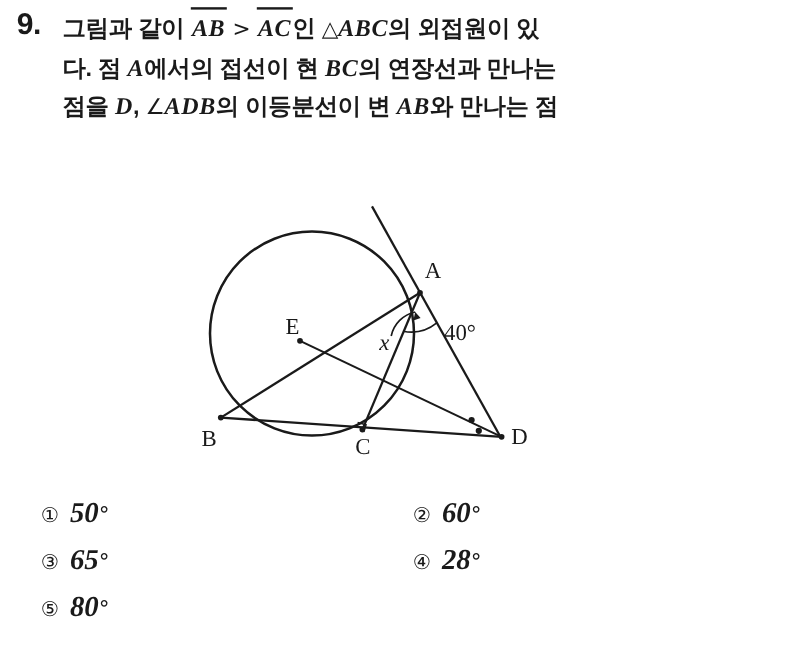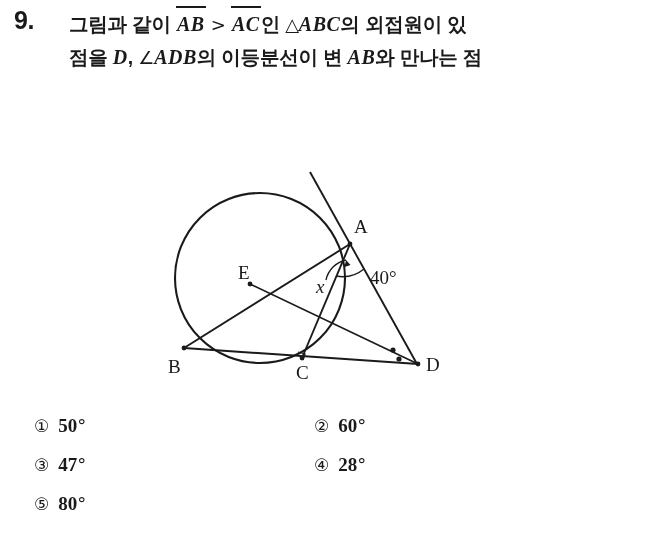--- a/index.html
+++ b/index.html
@@ -38,21 +38,20 @@
     width: 592px;
     font-family: "Liberation Sans", sans-serif;
     font-weight: bold;
     font-size: 19.5px;
     line-height: 32px;
     letter-spacing: -0.2px;
   }
   .stem .ln {
     display: block;
     white-space: nowrap;
-    margin-left: 17px;
   }
   .mi {
     font-family: "Liberation Serif", serif;
     font-style: italic;
     font-weight: bold;
     font-size: 20px;
     letter-spacing: 0.5px;
   }
   .mr {
     font-family: "Liberation Serif", serif;
@@ -115,41 +114,47 @@
     white-space: nowrap;
   }
   .choice .num {
     font-family: "DejaVu Sans", sans-serif;
     font-size: 17px;
     margin-right: 9px;
   }
   .choice .val {
     font-family: "Liberation Serif", serif;
     font-weight: bold;
-    font-size: 19px;
+    font-size: 24px;
+    font-style: italic;
   }
   .col1 { left: 0; }
-  .col2 { left: 280px; }
+  .col2 { left: 310px; }
 </style>
 </head>
 <body>
 
 <div class="page">
 
   <div class="qnumber">9.</div>
 
   <div class="stem">
     <span class="ln">
       <span>그림과 같이</span>
       <span class="mi ovl">AB</span>
       <span class="sym">&gt;</span>
       <span class="mi ovl">AC</span><span>인</span>
       <span class="sym">△</span><span class="mi">ABC</span><span>의 외접원이 있</span>
     </span>
     <span class="ln">
+      <span>다. 점</span>
+      <span class="mi">A</span><span>에서의 접선이 현</span>
+      <span class="mi">BC</span><span>의 연장선과 만나는</span>
+    </span>
+    <span class="ln">
       <span>점을</span>
       <span class="mi">D</span><span>,</span>
       <span class="sym">∠</span><span class="mi">ADB</span><span>의 이등분선이 변</span>
       <span class="mi">AB</span><span>와 만나는 점</span>
     </span>
   </div>
 
   <div class="figure">
     <svg width="360" height="230" viewBox="0 0 360 230">
 
@@ -195,21 +200,21 @@
     <div class="crow">
       <div class="choice col1">
         <span class="num">①</span><span class="val">50</span><span class="sym">°</span>
       </div>
       <div class="choice col2">
         <span class="num">②</span><span class="val">60</span><span class="sym">°</span>
       </div>
     </div>
     <div class="crow">
       <div class="choice col1">
-        <span class="num">③</span><span class="val">47</span><span class="sym">°</span>
+        <span class="num">③</span><span class="val">65</span><span class="sym">°</span>
       </div>
       <div class="choice col2">
         <span class="num">④</span><span class="val">28</span><span class="sym">°</span>
       </div>
     </div>
     <div class="crow">
       <div class="choice col1">
         <span class="num">⑤</span><span class="val">80</span><span class="sym">°</span>
       </div>
     </div>

